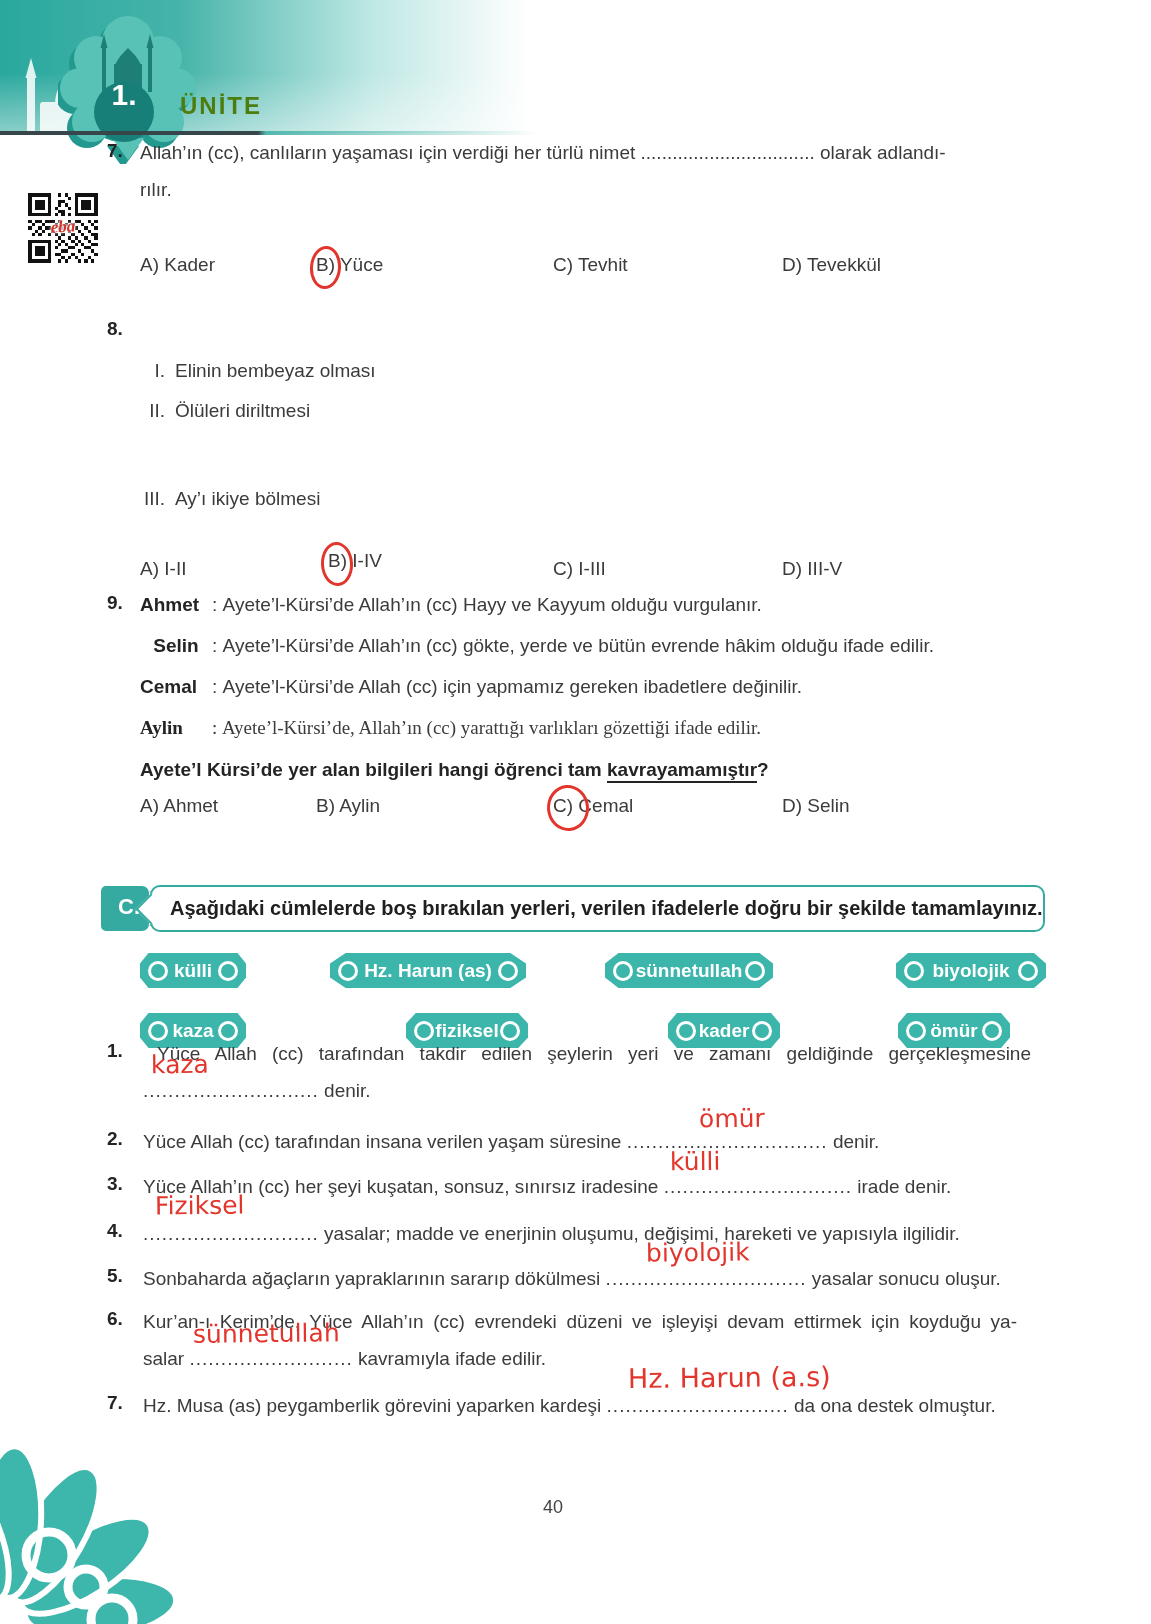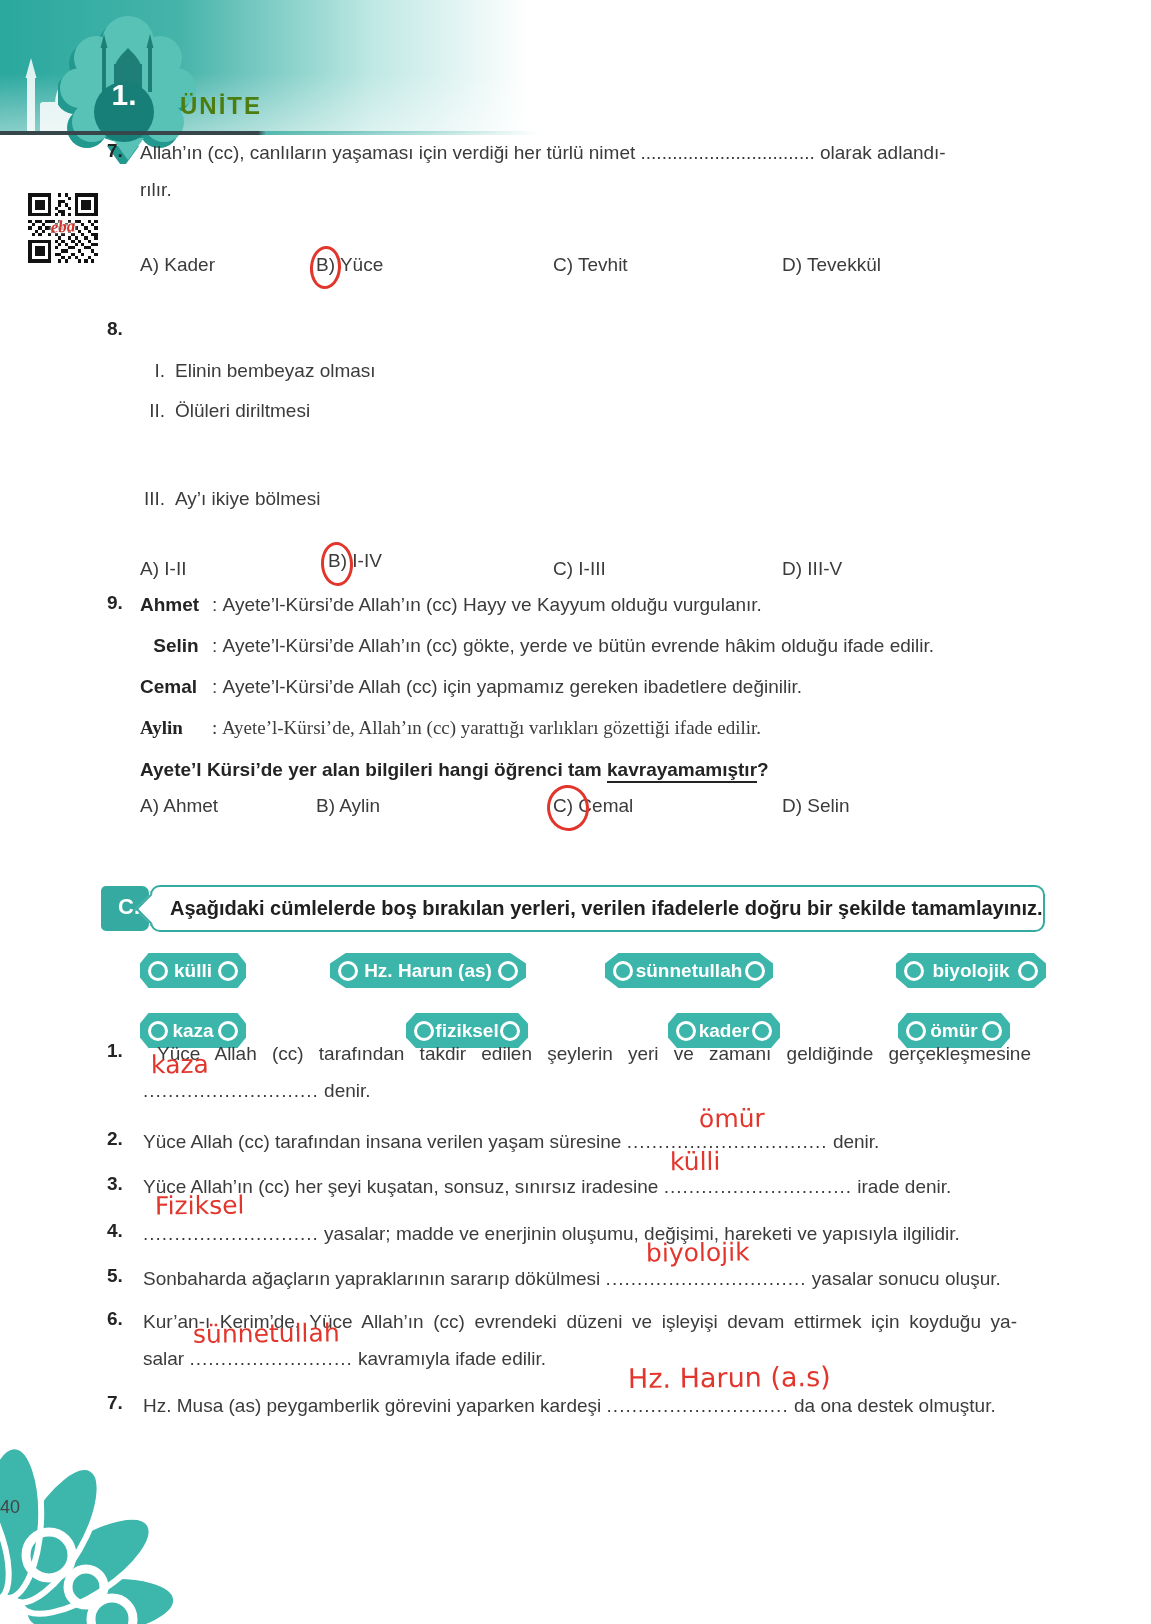--- a/index.html
+++ b/index.html
@@ -61,21 +61,21 @@
   .fline{position:absolute;left:36px;white-space:nowrap;line-height:27px;color:#3b3b3b;font-size:19px;}
   .fjust{position:absolute;left:36px;width:874px;line-height:27px;color:#3b3b3b;font-size:19px;
         text-align:justify;text-align-last:justify;white-space:normal;}
   .blank{position:relative;display:inline-block;}
   .dots{letter-spacing:1px;color:#3b3b3b;}
   .answer{position:absolute;font-family:"DejaVu Sans",sans-serif;color:#e2352c;font-size:25px;
         white-space:nowrap;transform:rotate(-0.6deg);line-height:1;}
 
   
   .flower{position:absolute;left:-6px;top:1437px;}
-  .pageno{position:absolute;left:0;top:1497px;width:1106px;text-align:left;font-size:18px;color:#444;}
+  .pageno{position:absolute;left:0;top:1497px;width:1106px;text-align:center;font-size:18px;color:#444;}
 </style>
 </head>
 <body>
 
 <div class="page">
 
   <div class="band"></div>
 
   <div class="mosque">
     <svg width="120" height="95" viewBox="0 0 120 95">

